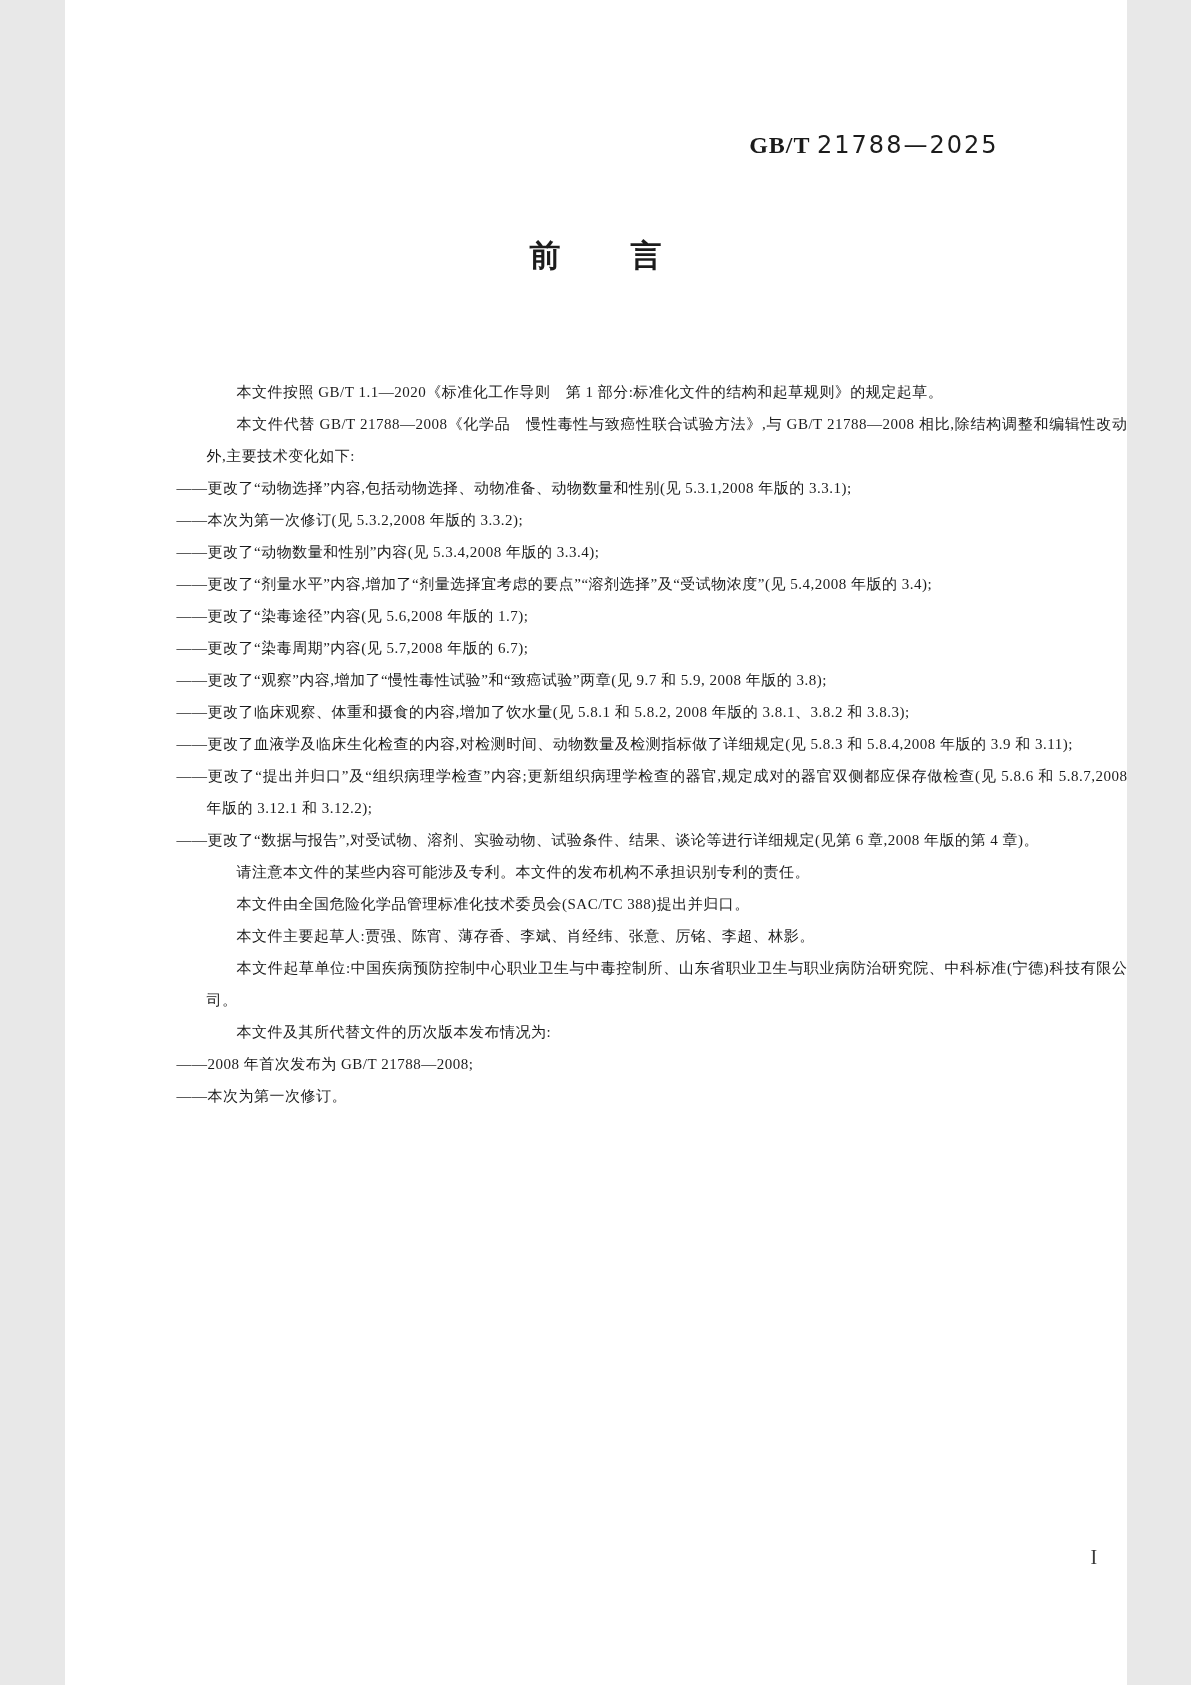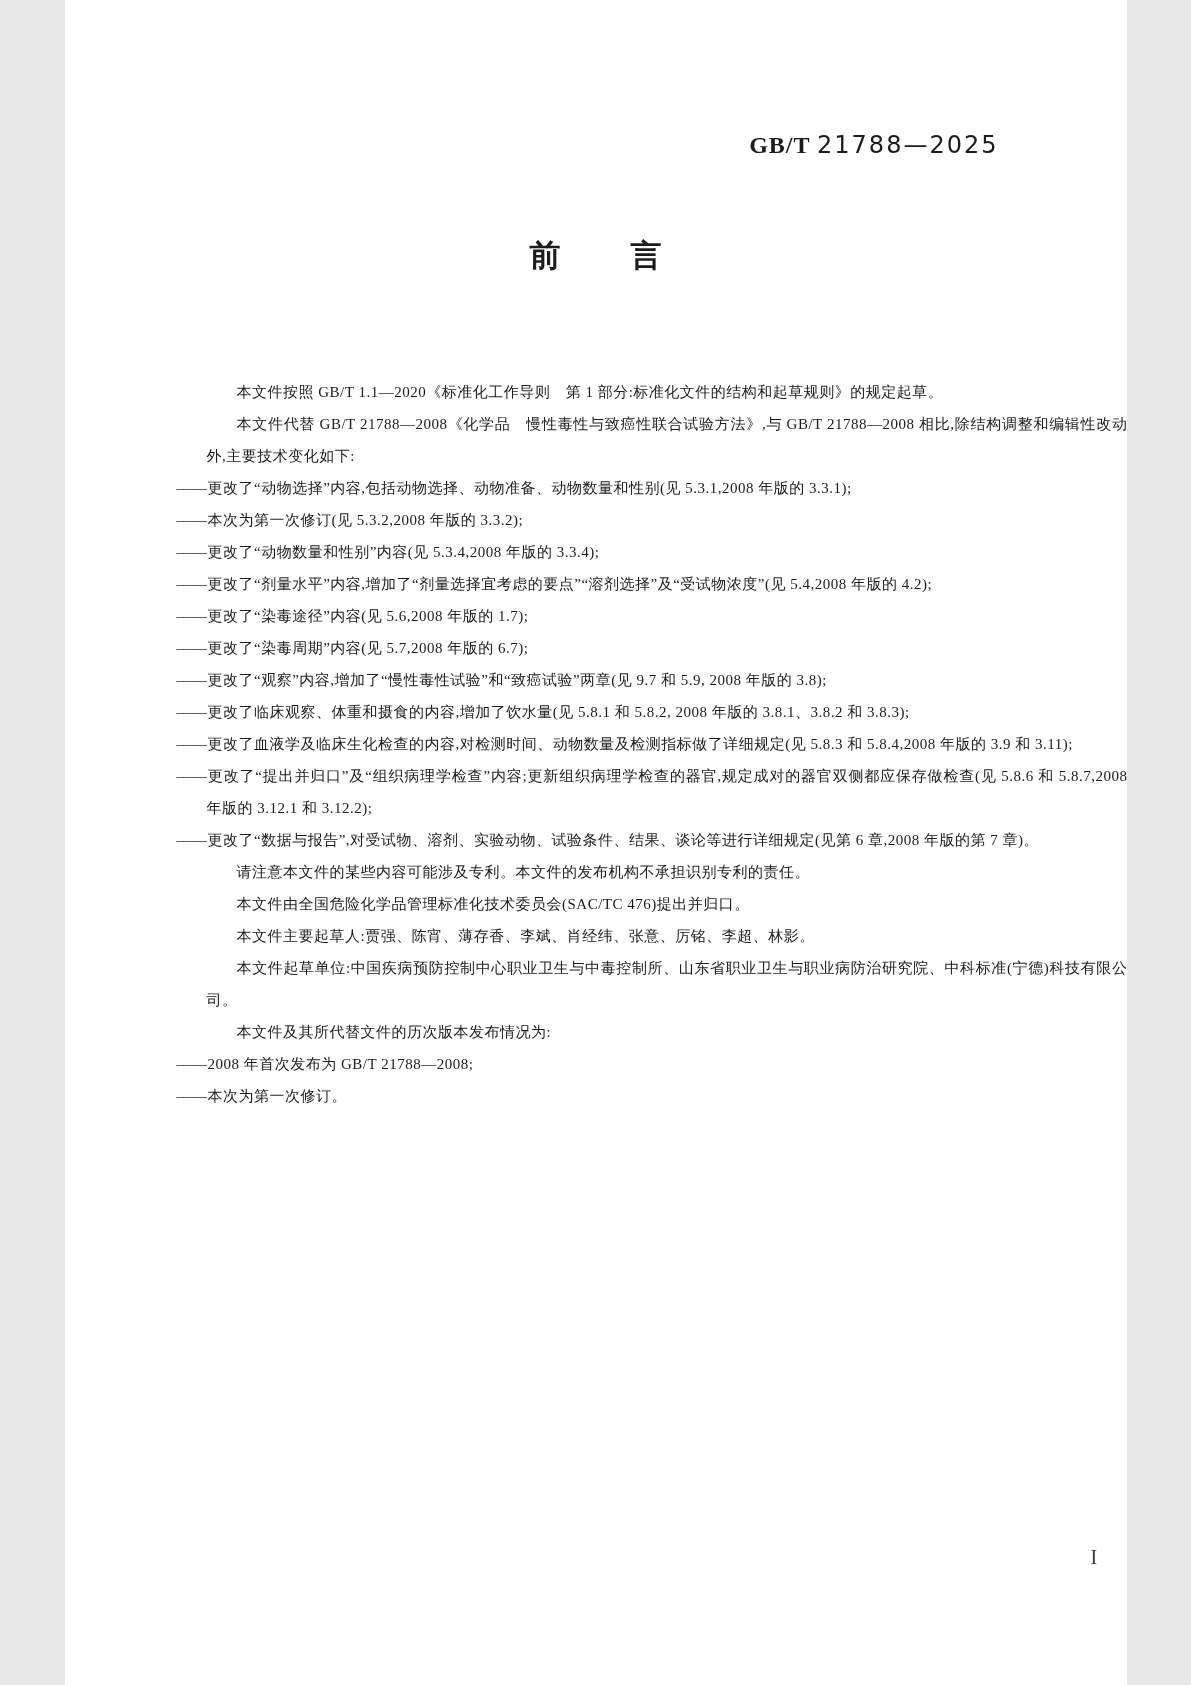--- a/index.html
+++ b/index.html
@@ -83,31 +83,31 @@
     <span>言</span>
   </div>
 
   <div class="body-text">
     <p class="para">本文件按照 GB/T 1.1—2020《标准化工作导则　第 1 部分:标准化文件的结构和起草规则》的规定起草。</p>
     <p class="para">本文件代替 GB/T 21788—2008《化学品　慢性毒性与致癌性联合试验方法》,与 GB/T 21788—2008 相比,除结构调整和编辑性改动外,主要技术变化如下:</p>
 
     <p class="dash-item">——更改了“动物选择”内容,包括动物选择、动物准备、动物数量和性别(见 5.3.1,2008 年版的 3.3.1);</p>
     <p class="dash-item">——本次为第一次修订(见 5.3.2,2008 年版的 3.3.2);</p>
     <p class="dash-item">——更改了“动物数量和性别”内容(见 5.3.4,2008 年版的 3.3.4);</p>
-    <p class="dash-item">——更改了“剂量水平”内容,增加了“剂量选择宜考虑的要点”“溶剂选择”及“受试物浓度”(见 5.4,2008 年版的 4.2);</p>
+    <p class="dash-item">——更改了“剂量水平”内容,增加了“剂量选择宜考虑的要点”“溶剂选择”及“受试物浓度”(见 5.4,2008 年版的 3.4);</p>
     <p class="dash-item">——更改了“染毒途径”内容(见 5.6,2008 年版的 1.7);</p>
     <p class="dash-item">——更改了“染毒周期”内容(见 5.7,2008 年版的 6.7);</p>
     <p class="dash-item">——更改了“观察”内容,增加了“慢性毒性试验”和“致癌试验”两章(见 9.7 和 5.9, 2008 年版的 3.8);</p>
     <p class="dash-item">——更改了临床观察、体重和摄食的内容,增加了饮水量(见 5.8.1 和 5.8.2, 2008 年版的 3.8.1、3.8.2 和 3.8.3);</p>
     <p class="dash-item">——更改了血液学及临床生化检查的内容,对检测时间、动物数量及检测指标做了详细规定(见 5.8.3 和 5.8.4,2008 年版的 3.9 和 3.11);</p>
     <p class="dash-item">——更改了“提出并归口”及“组织病理学检查”内容;更新组织病理学检查的器官,规定成对的器官双侧都应保存做检查(见 5.8.6 和 5.8.7,2008 年版的 3.12.1 和 3.12.2);</p>
-    <p class="dash-item">——更改了“数据与报告”,对受试物、溶剂、实验动物、试验条件、结果、谈论等进行详细规定(见第 6 章,2008 年版的第 7 章)。</p>
+    <p class="dash-item">——更改了“数据与报告”,对受试物、溶剂、实验动物、试验条件、结果、谈论等进行详细规定(见第 6 章,2008 年版的第 4 章)。</p>
 
     <p class="para">请注意本文件的某些内容可能涉及专利。本文件的发布机构不承担识别专利的责任。</p>
-    <p class="para">本文件由全国危险化学品管理标准化技术委员会(SAC/TC 476)提出并归口。</p>
+    <p class="para">本文件由全国危险化学品管理标准化技术委员会(SAC/TC 388)提出并归口。</p>
     <p class="para">本文件主要起草人:贾强、陈宵、薄存香、李斌、肖经纬、张意、厉铭、李超、林影。</p>
     <p class="para">本文件起草单位:中国疾病预防控制中心职业卫生与中毒控制所、山东省职业卫生与职业病防治研究院、中科标准(宁德)科技有限公司。</p>
     <p class="para">本文件及其所代替文件的历次版本发布情况为:</p>
 
     <p class="dash-item">——2008 年首次发布为 GB/T 21788—2008;</p>
     <p class="dash-item">——本次为第一次修订。</p>
   </div>
 
   <div class="page-num">I</div>
 

